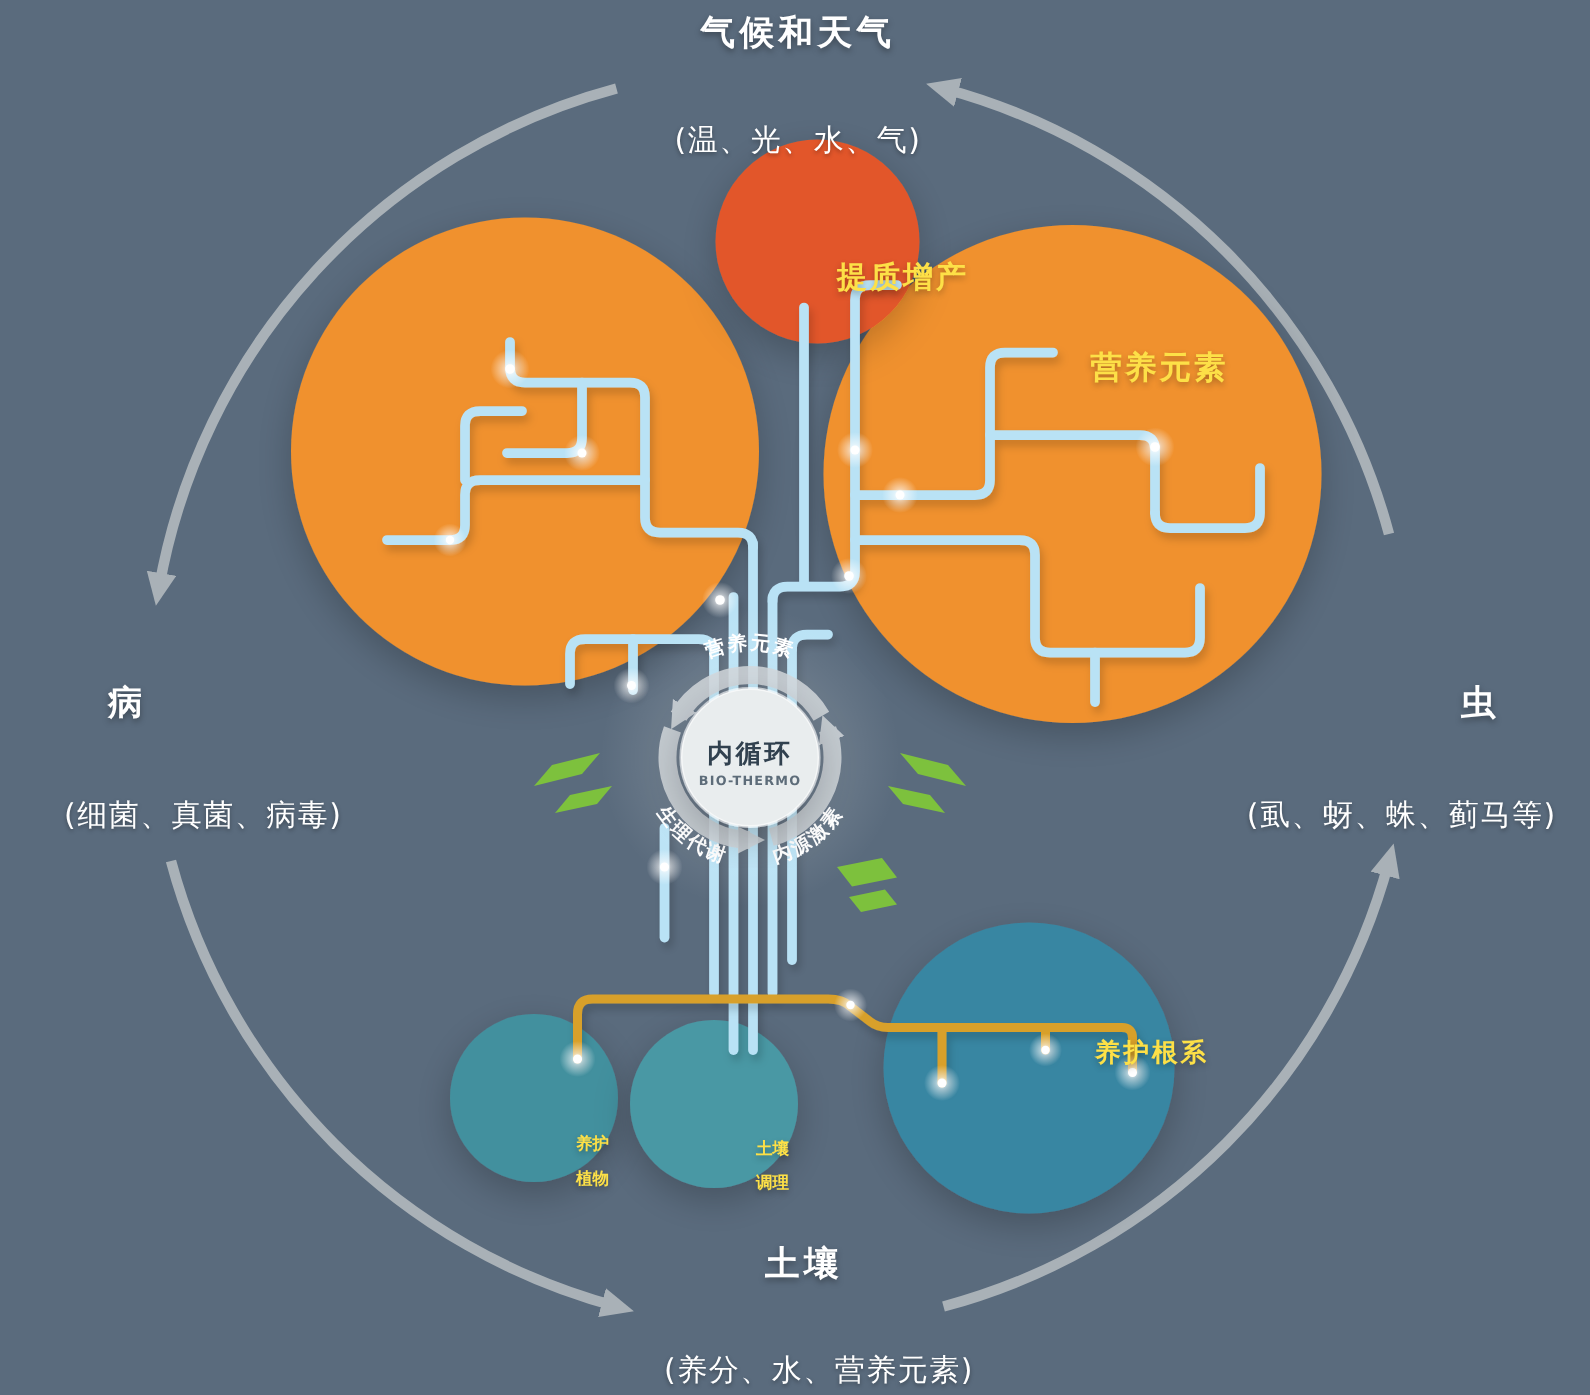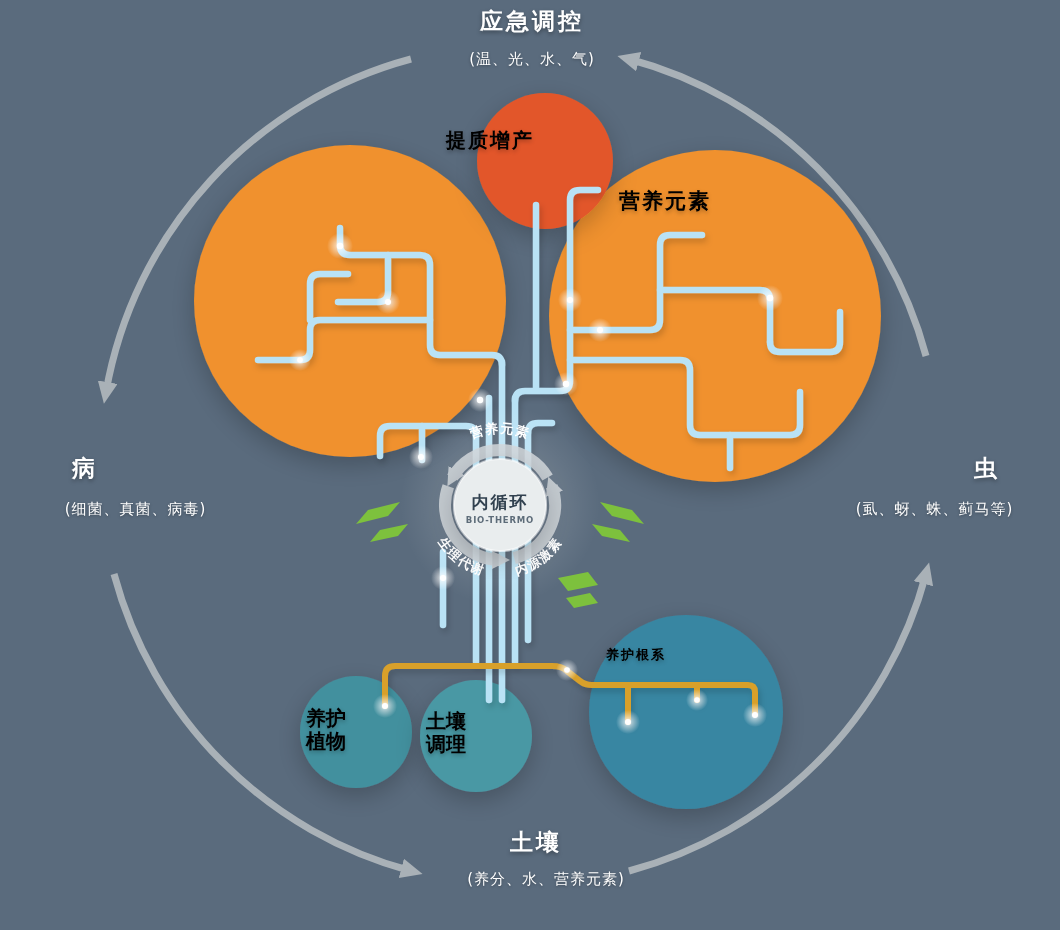--- a/index.html
+++ b/index.html
@@ -21,33 +21,35 @@
     text-align:center;
     white-space:nowrap;
   }
   .title{
     font-size:23px;
     font-weight:bold;
     letter-spacing:3px;
     text-shadow:0 2px 4px rgba(0,0,0,.35);
   }
   .sub{
-    font-size:15px;
+    font-size:20px;
     letter-spacing:1px;
     text-shadow:0 1px 3px rgba(0,0,0,.35);
+    margin-top:30px;
   }
   .bubble-label{
     position:absolute;
-    color:#000000;
+    color:#fde047;
     font-weight:bold;
-    text-align:left;
+    text-align:right;
     text-shadow:0 2px 4px rgba(0,0,0,.28);
     white-space:nowrap;
-  }
-  .two-line div{line-height:23px;font-size:20px;}
+    margin-top:44px;
+  }
+  .two-line div{line-height:23px;font-size:11px;}
   .ring-label{font-size:13px;font-weight:bold;fill:#ffffff;letter-spacing:1.5px;}
   .hub-title{font-size:17px;font-weight:bold;fill:#31414f;letter-spacing:2px;}
   .hub-sub{font-size:8.5px;font-weight:bold;fill:#5d6c79;letter-spacing:0.8px;}
 </style>
 </head>
 <body>
 
 <div class="stage">
 
 <svg width="1060" height="930" viewBox="0 0 1060 930">
@@ -214,35 +216,35 @@
     </text>
     <text class="ring-label" text-anchor="middle">
       <textPath href="#lpRight" startOffset="50%">内源激素</textPath>
     </text>
   </g>
   <circle cx="500" cy="505" r="46" fill="#e9edee" stroke="rgba(255,255,255,0.6)" stroke-width="2" filter="url(#drop)"></circle>
   <text class="hub-title" x="500" y="508" text-anchor="middle">内循环</text>
   <text class="hub-sub" x="500" y="523" text-anchor="middle">BIO-THERMO</text>
 </svg>
 
-  <div class="lbl title" style="left:382px;top:6px;width:300px">应急调控</div>
+  <div class="lbl title" style="left:382px;top:6px;width:300px">气候和天气</div>
   <div class="lbl sub" style="left:382px;top:50px;width:300px">(温、光、水、气)</div>
 
   <div class="lbl title" style="left:55px;top:453px;width:60px">病</div>
   <div class="lbl sub" style="left:28px;top:500px;width:215px">(细菌、真菌、病毒)</div>
 
   <div class="lbl title" style="left:957px;top:453px;width:60px">虫</div>
   <div class="lbl sub" style="left:822px;top:500px;width:225px">(虱、蚜、蛛、蓟马等)</div>
 
   <div class="lbl title" style="left:436px;top:827px;width:200px">土壤</div>
   <div class="lbl sub" style="left:396px;top:870px;width:300px">(养分、水、营养元素)</div>
 
   <div class="bubble-label" style="left:446px;top:127px;width:200px;font-size:20px;letter-spacing:2px">提质增产</div>
   <div class="bubble-label" style="left:619px;top:187px;width:200px;font-size:21px;letter-spacing:2px">营养元素</div>
-  <div class="bubble-label" style="left:606px;top:646px;width:200px;font-size:13px;letter-spacing:2px">养护根系</div>
+  <div class="bubble-label" style="left:606px;top:646px;width:200px;font-size:17px;letter-spacing:2px">养护根系</div>
 
   <div class="bubble-label two-line" style="left:306px;top:707px;width:100px">
     <div>养护</div>
     <div>植物</div>
   </div>
   <div class="bubble-label two-line" style="left:426px;top:710px;width:100px">
     <div>土壤</div>
     <div>调理</div>
   </div>
 

